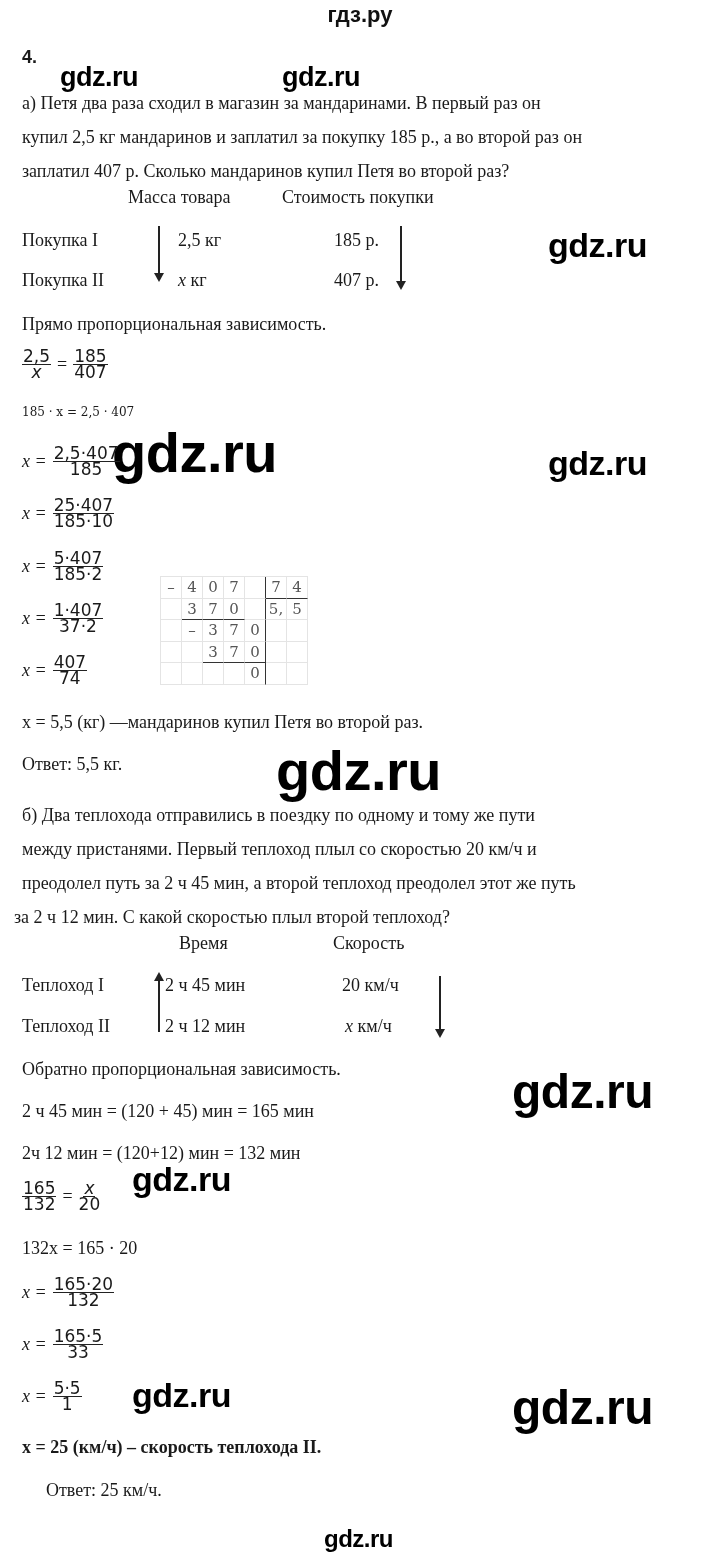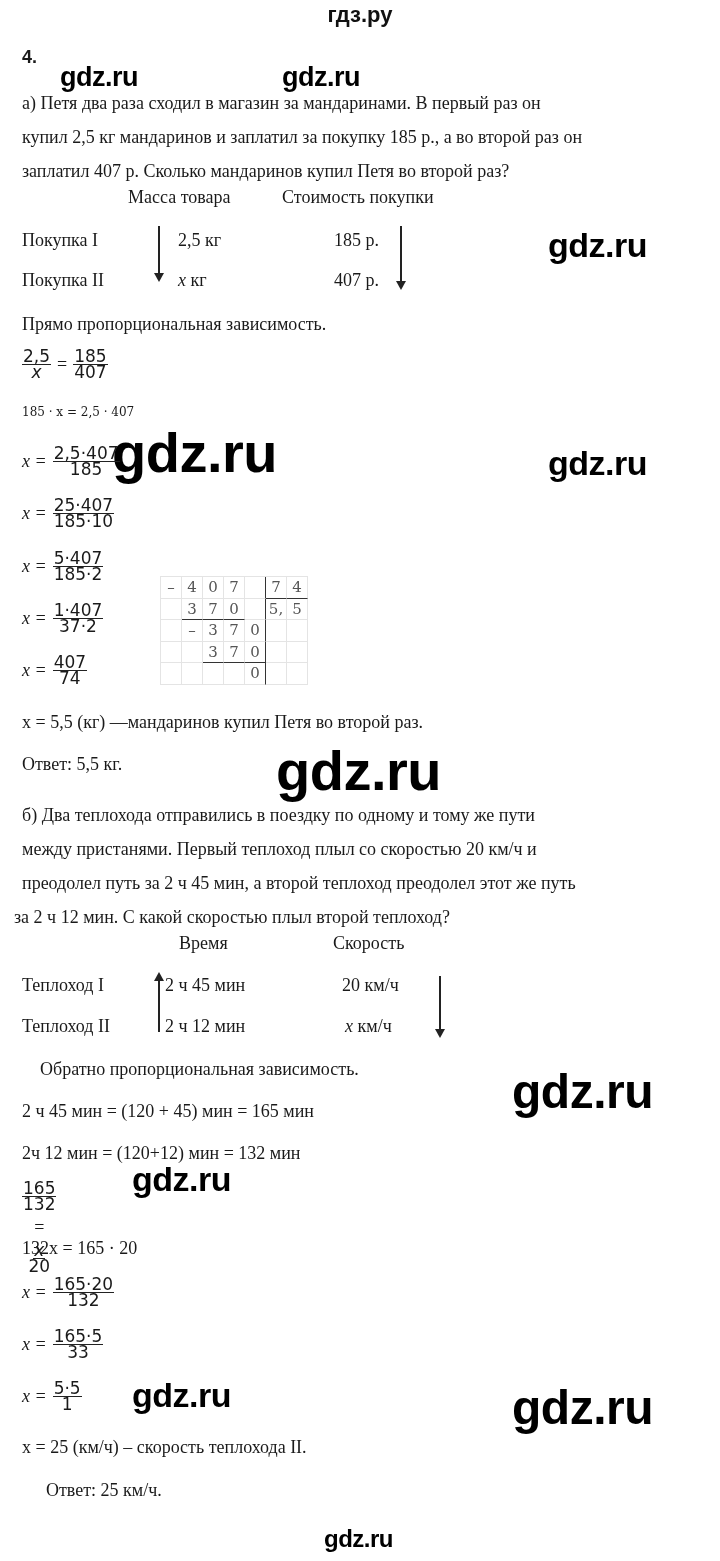--- a/index.html
+++ b/index.html
@@ -172,25 +172,25 @@
 <div class="abs txt" style="left:165px; top:974px;">2 ч 45 мин</div>
 <div class="abs txt" style="left:342px; top:974px;">20 км/ч</div>
 
 <div class="abs txt" style="left:22px; top:1015px;">Теплоход II</div>
 <div class="abs txt" style="left:165px; top:1015px;">2 ч 12 мин</div>
 <div class="abs txt" style="left:345px; top:1015px;"><span class="it">x</span><span> км/ч</span></div>
 
 <div class="vline arrow-up" style="left:158px; top:980px; height:52px;"></div>
 <div class="vline arrow-down" style="left:439px; top:976px; height:54px;"></div>
 
-<div class="abs txt" style="left:40px; top:1058px;">Обратно пропорциональная зависимость.</div>
+<div class="abs txt" style="left:22px; top:1058px;">Обратно пропорциональная зависимость.</div>
 <div class="abs txt" style="left:22px; top:1100px;">2 ч 45 мин = (120 + 45) мин = 165 мин</div>
 <div class="abs txt" style="left:22px; top:1142px;">2ч 12 мин = (120+12) мин = 132 мин</div>
 
-<div class="abs eqrow" style="left:22px; top:1182px;flex-direction:column;">
+<div class="abs eqrow" style="left:22px; top:1182px;">
   <span class="frac">
       <span class="num">165</span>
       <span class="den">132</span>
     </span>
   <span>=</span>
   <span class="frac">
       <span class="num it">x</span>
       <span class="den">20</span>
     </span>
 </div>
@@ -212,14 +212,14 @@
     </span>
   </div>
 <div class="abs eqrow" style="left:22px; top:1382px;">
     <span class="it">x =</span>
     <span class="frac">
       <span class="num">5·5</span>
       <span class="den">1</span>
     </span>
   </div>
 
-<div class="abs txt" style="left:22px; top:1436px;">x = 25 (км/ч) – скорость теплохода II.</div>
+<div class="abs txt" style="left:22px; top:1436px;font-weight:bold;">x = 25 (км/ч) – скорость теплохода II.</div>
 <div class="abs txt" style="left:22px; top:1479px;margin-left:24px;">Ответ: 25 км/ч.</div>
 
 </body></html>

